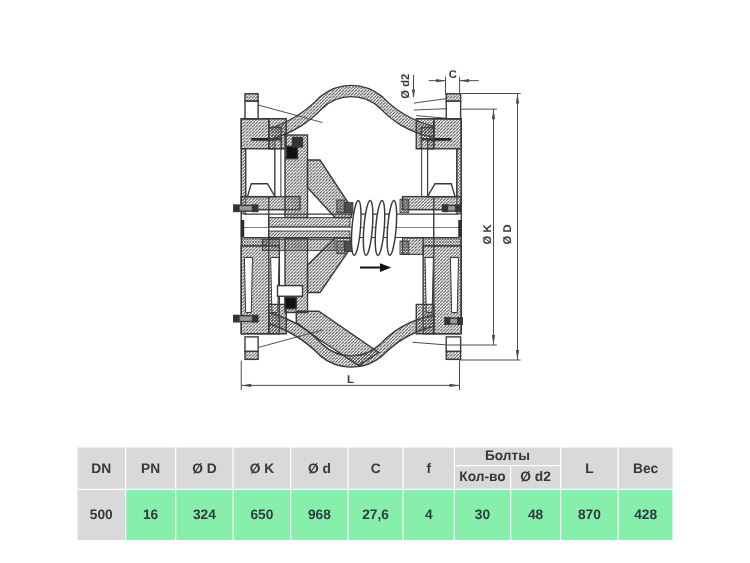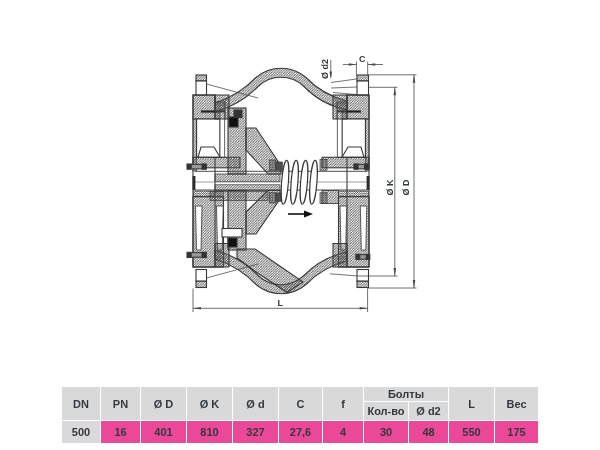--- a/index.html
+++ b/index.html
@@ -1,21 +1,21 @@
 <!DOCTYPE html>
 <html><head>
 <meta charset="utf-8">
 <style>
   html,body{margin:0;padding:0;background:#fff;width:600px;height:450px;overflow:hidden;}
   body{font-family:"Liberation Sans",sans-serif;}
   #stage{position:relative;width:600px;height:450px;background:#fff;}
-  table.dim{position:absolute;left:61px;top:357px;border-collapse:separate;border-spacing:1px;table-layout:fixed;margin-top:29px;}
+  table.dim{position:absolute;left:61px;top:357px;border-collapse:separate;border-spacing:1px;table-layout:fixed;}
   table.dim td,table.dim th{border:0;padding:0;margin:0;font-family:"Liberation Sans",sans-serif;font-size:11px;font-weight:bold;color:#33393f;text-align:center;vertical-align:middle;}
   .hg{background:#d9d9d9;}
-  .hb{background:#ec4899;}
+  .hb{background:#86efac;}
 </style>
 </head>
 <body>
 <div id="stage">
 
 <svg width="600" height="450" viewBox="0 0 600 450" style="position:absolute;left:0;top:0">
 <defs>
 <pattern id="ht" patternUnits="userSpaceOnUse" width="2.55" height="2.55">
 <path d="M0,2.55 L2.55,0" stroke="#4d4d4d" stroke-width="0.85" fill="none"></path>
 </pattern>
@@ -276,28 +276,28 @@
 
   <td class="hg" colspan="2">Болты</td>
   <td class="hg" rowspan="2">L</td>
   <td class="hg" rowspan="2">Вес</td>
 </tr>
 <tr style="height:18px">
   <td class="hg">Кол-во</td>
   <td class="hg">Ø d2</td>
 </tr>
 
-<tr style="height:22px">
+<tr style="height:40px">
   <td class="hg">500</td>
   <td class="hb">16</td>
-  <td class="hb">401</td>
-  <td class="hb">810</td>
-  <td class="hb">327</td>
+  <td class="hb">324</td>
+  <td class="hb">650</td>
+  <td class="hb">968</td>
   <td class="hb">27,6</td>
   <td class="hb">4</td>
   <td class="hb">30</td>
   <td class="hb">48</td>
-  <td class="hb">550</td>
-  <td class="hb">175</td>
+  <td class="hb">870</td>
+  <td class="hb">428</td>
 </tr>
 </tbody>
     </table>
 </div>
 
 </body></html>

